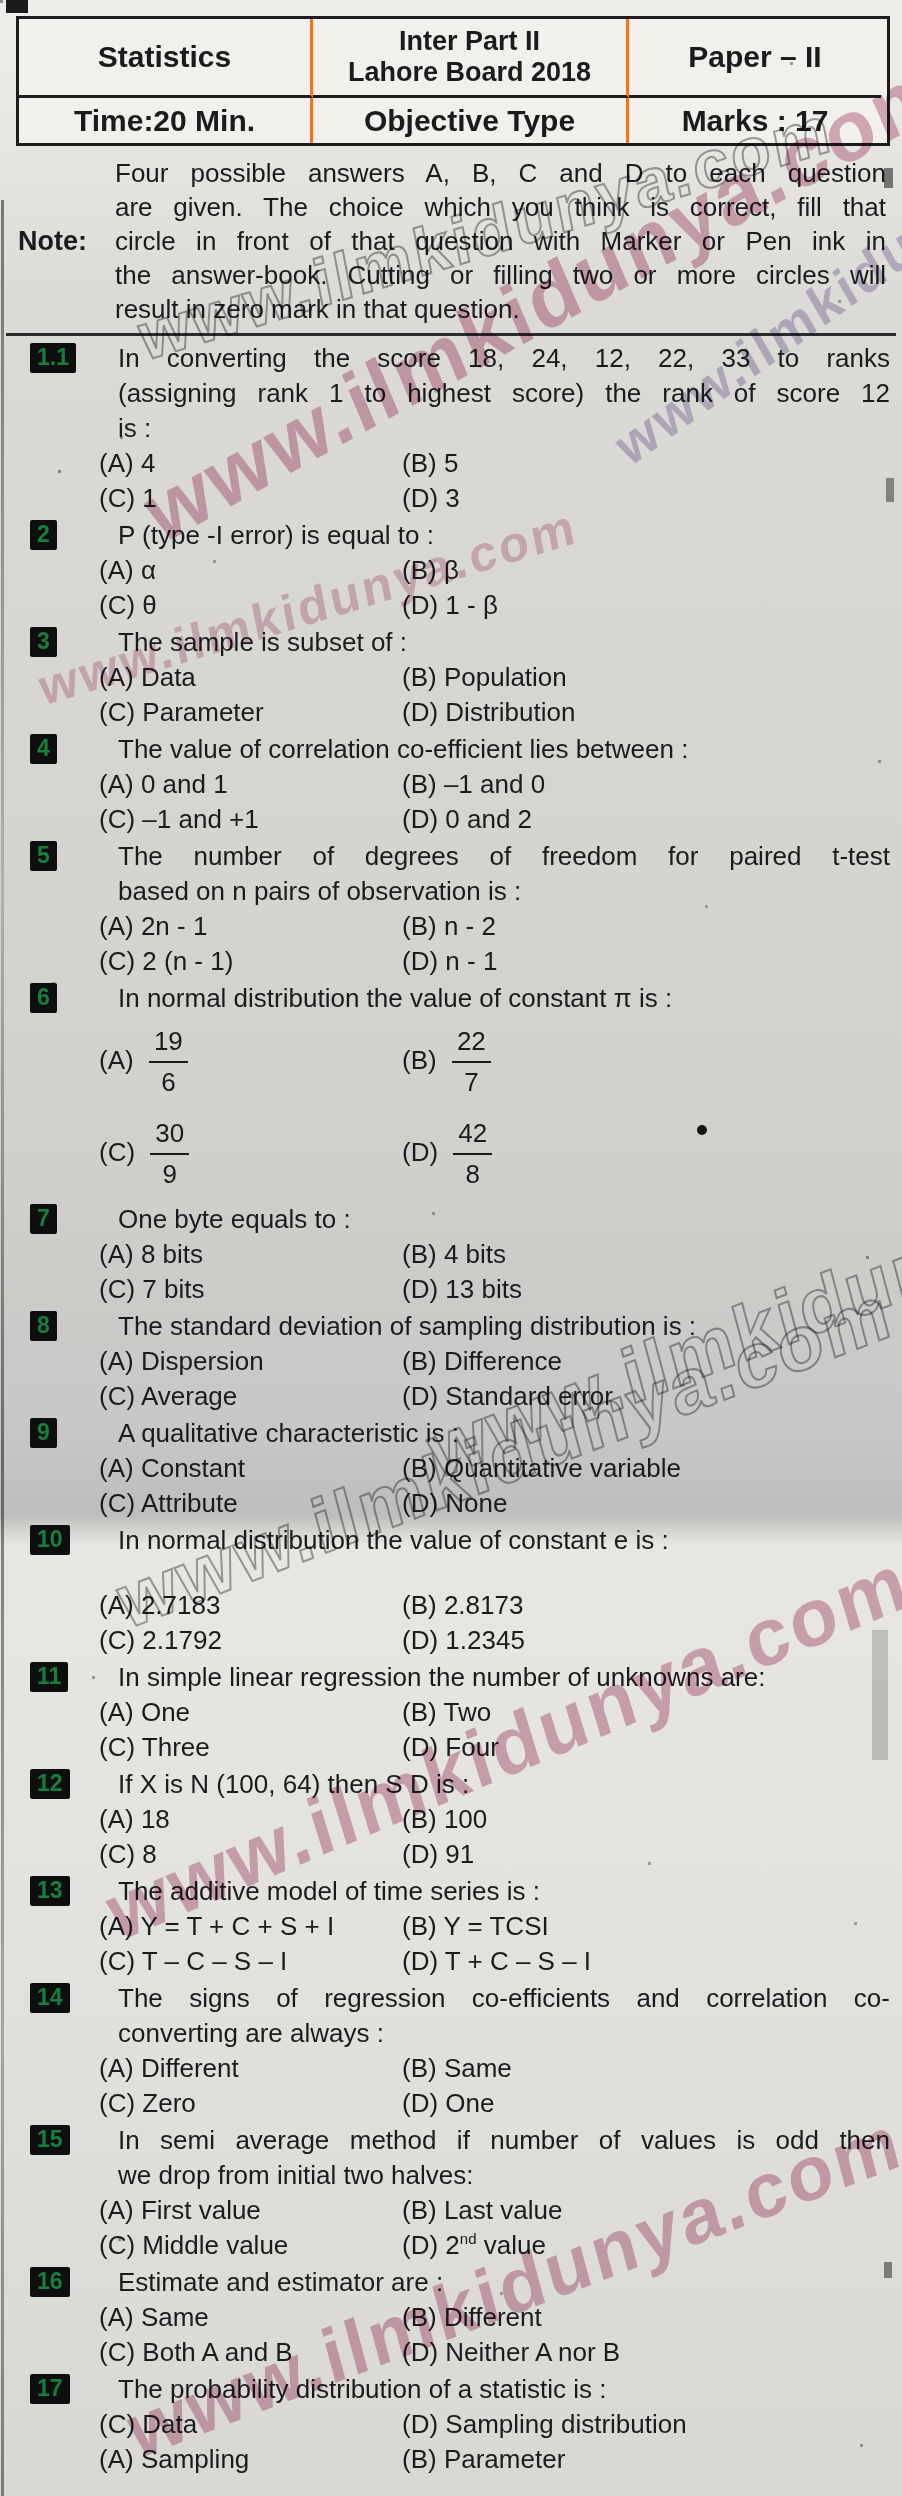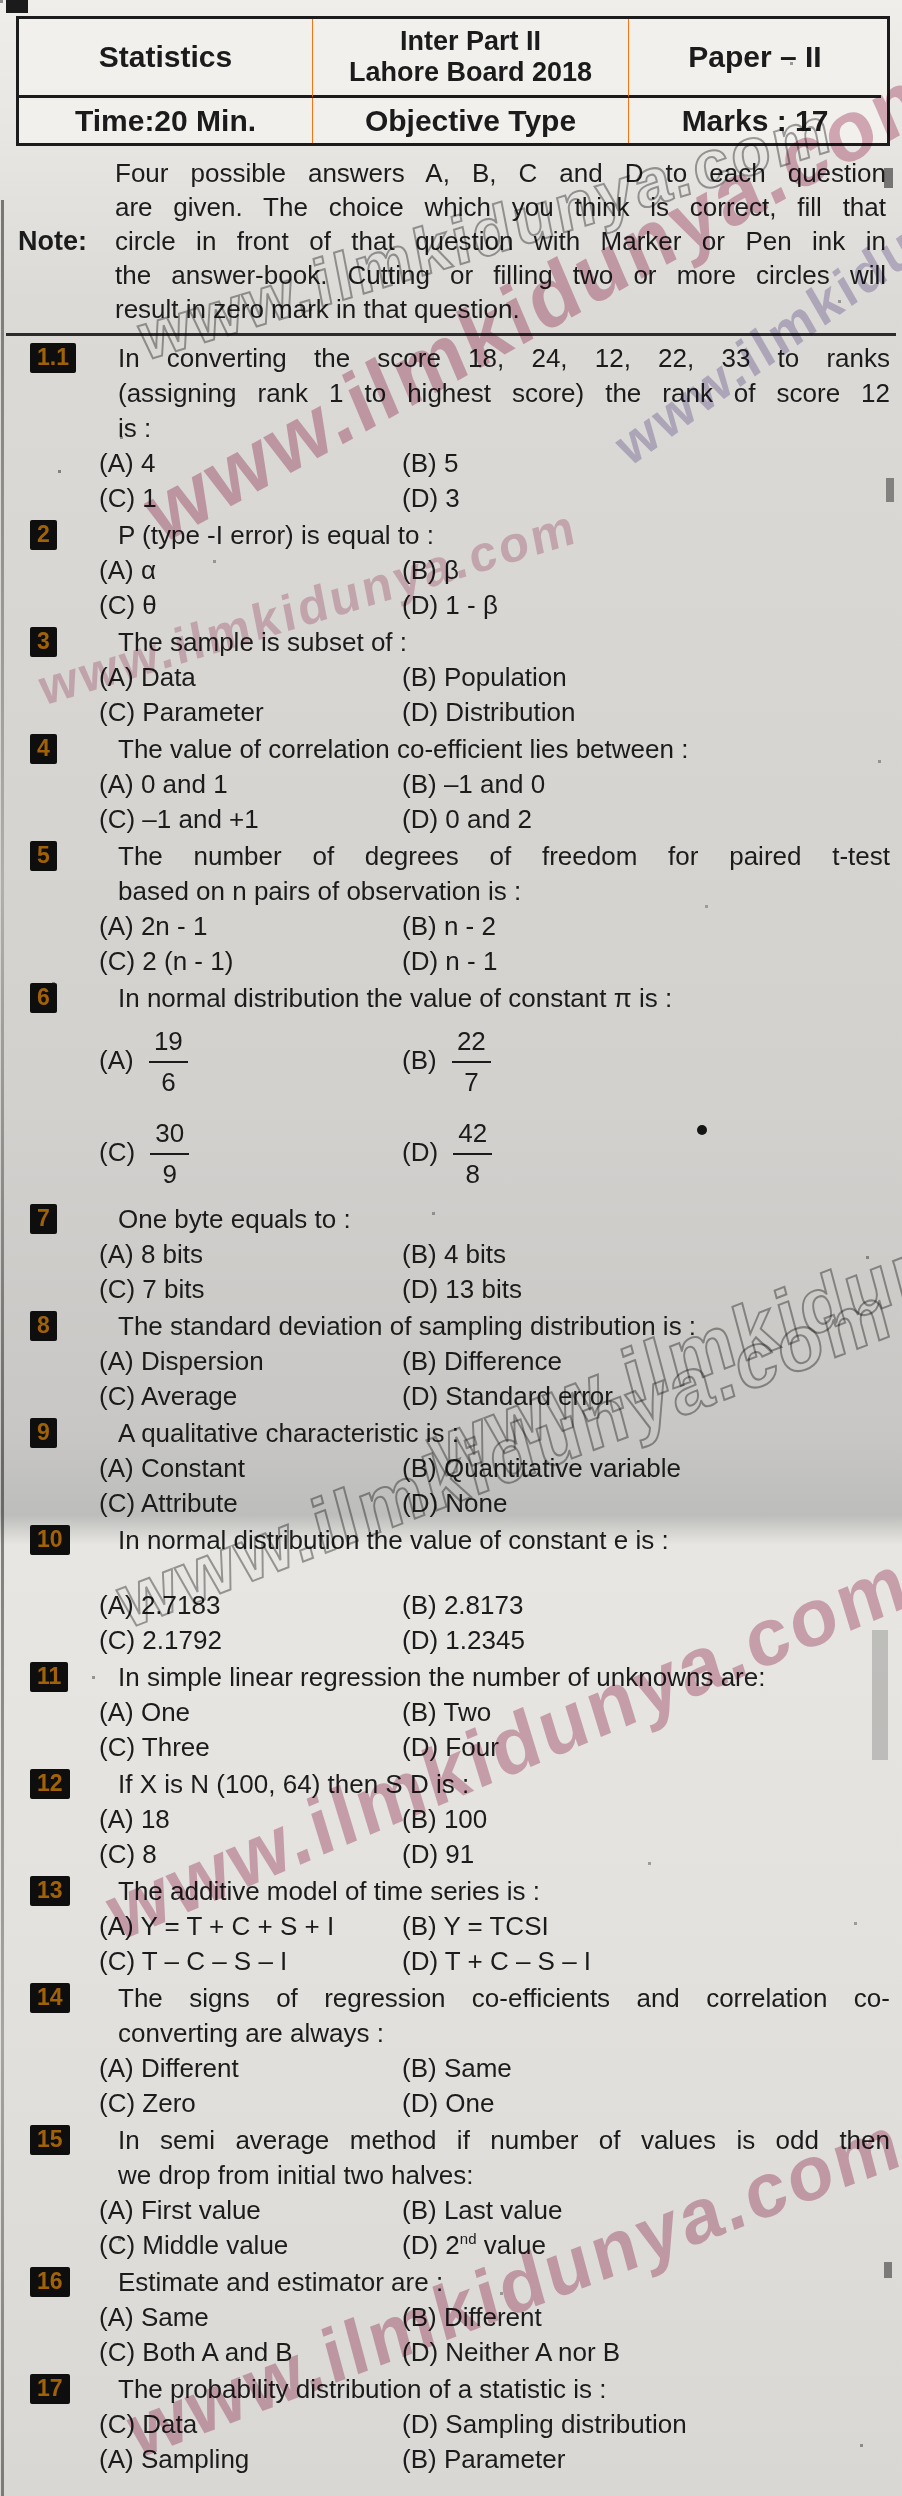--- a/index.html
+++ b/index.html
@@ -9,39 +9,39 @@
     background:linear-gradient(180deg,
       #f0eeeb 0px,#e7e5e2 150px,#dcdad7 300px,#d7d6d3 650px,
       #d2d1ce 1100px,#c8c7c5 1430px,#bdbdbb 1515px,
       #e7e6e2 1545px,#e3e2df 1900px,#dddcd9 2250px,#d8d7d4 2496px);
   }
   
   .hdr{position:relative;z-index:2;margin:16px 0 0 16px;width:868px;
        border:3px solid #1c1c1c;background:#f2f0ed;display:grid;
        grid-template-columns:294px 316px 252px;}
   .hc{display:flex;flex-direction:column;align-items:center;justify-content:center;
-      font-weight:bold;font-size:30px;border-right:1px solid #f97316;}
+      font-weight:bold;font-size:30px;border-right:3px solid #f97316;}
   .hc:nth-child(3n){border-right:none;}
   .r1{height:76px;border-bottom:3px solid #1c1c1c;}
   .r2{height:45px;}
   .two-line{font-size:27px;line-height:31px;}
   
   .note{position:relative;z-index:2;display:flex;margin:10px 0 0 18px;width:872px;align-items:center;}
   .note-label{width:97px;flex:none;font-weight:bold;font-size:27px;line-height:34px;}
   .note-body{flex:1;font-size:26px;line-height:34px;padding-right:4px;}
   .jl{text-align:justify;text-align-last:justify;}
   .divider{position:relative;z-index:2;margin:7px 0 5px 6px;width:890px;
            border-top:3px solid #2b2b2b;}
   
   .qs{position:relative;z-index:2;margin-left:16px;}
   .q{margin-bottom:2px;}
   .qhead{display:flex;}
   .gut{width:102px;flex:none;}
   .badge{display:inline-block;margin-left:14px;margin-top:2px;background:#0e0e0e;
-         color:#a16207;font-weight:bold;font-size:23px;line-height:27px;
+         color:#15803d;font-weight:bold;font-size:23px;line-height:27px;
          padding:1px 7px 2px;border-radius:2px;}
   .qtext{flex:1;font-size:26px;line-height:35px;padding-right:12px;}
   .opts{margin-left:83px;}
   .orow{display:flex;font-size:26px;line-height:35px;}
   .oc{flex:0 0 auto;}
   .oc.left{min-width:303px;white-space:nowrap;padding-right:10px;box-sizing:border-box;}
   .oc.right{flex:1 1 auto;white-space:nowrap;}
   .fracrow{height:92px;align-items:center;}
   .frac{display:inline-block;vertical-align:middle;text-align:center;margin-left:8px;}
   .frac .fn{display:block;border-bottom:2px solid #1b1b1b;padding:0 5px 2px;}

